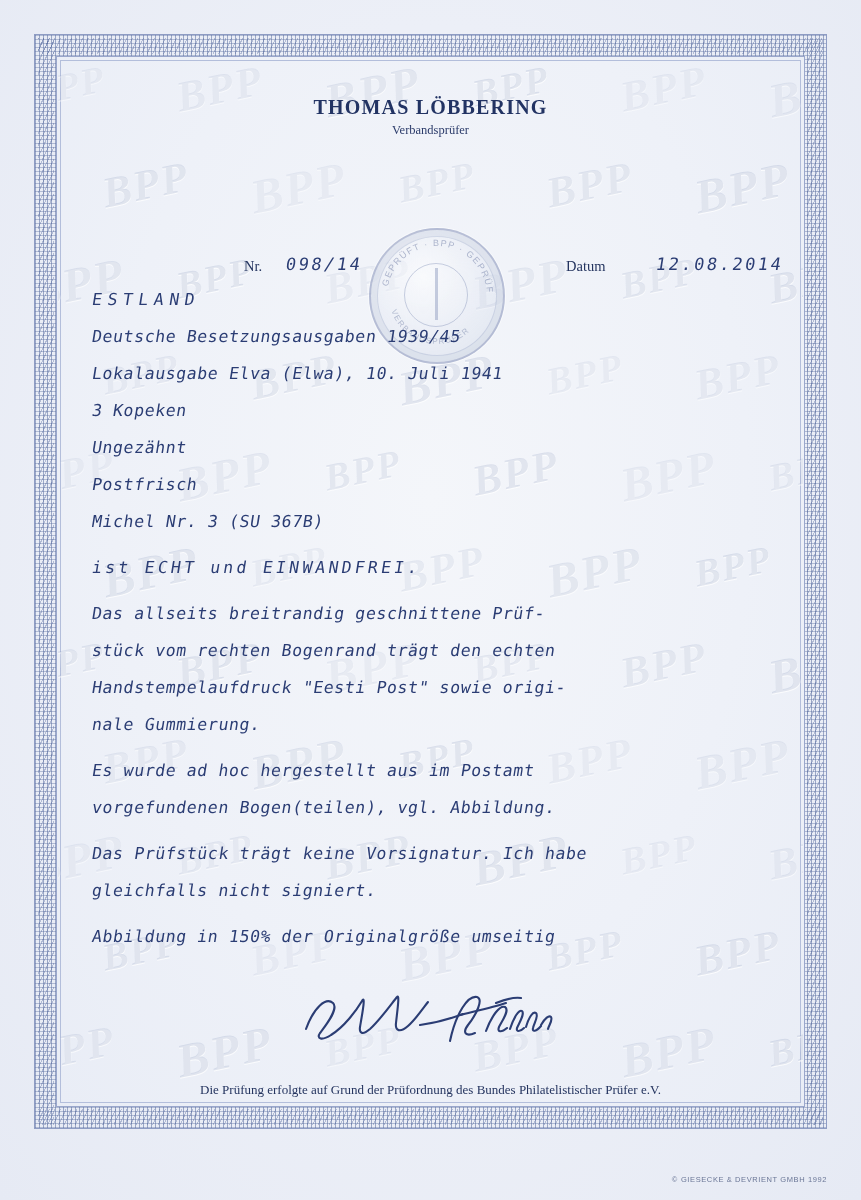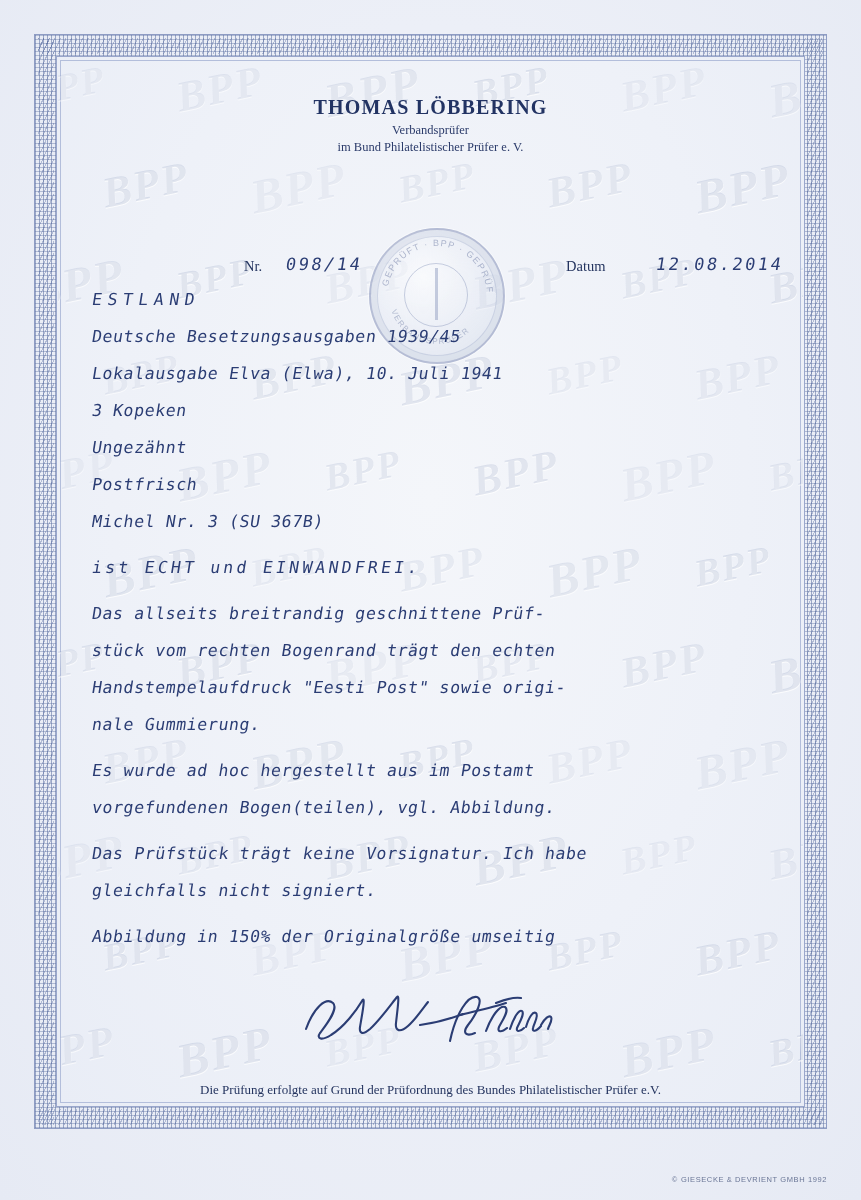--- a/index.html
+++ b/index.html
@@ -338,21 +338,20 @@
       </text>
       <text font-size="8" font-family="Liberation Sans, sans-serif" fill="rgba(118,131,170,0.5)" letter-spacing="1.4">
         <textPath href="#arcBottom" startOffset="10%">VERBANDSPRÜFER</textPath>
       </text>
     </svg>
   </div>
 
   <div id="header">
     <div id="examiner-name">THOMAS LÖBBERING</div>
     <div id="examiner-role">Verbandsprüfer</div>
-    <div id="examiner-assoc">im Bund Philatelistischer Prüfer e. V.</div>
   </div>
 
   <div id="refline">
     <div class="ref-label" id="ref-nr-label">Nr.</div>
     <div class="hand" id="ref-nr-value">
       <span class="hand-slanted">098/14</span>
     </div>
     <div class="ref-label" id="ref-datum-label">Datum</div>
     <div class="hand" id="ref-datum-value">
       <span class="hand-slanted">12.08.2014</span>

